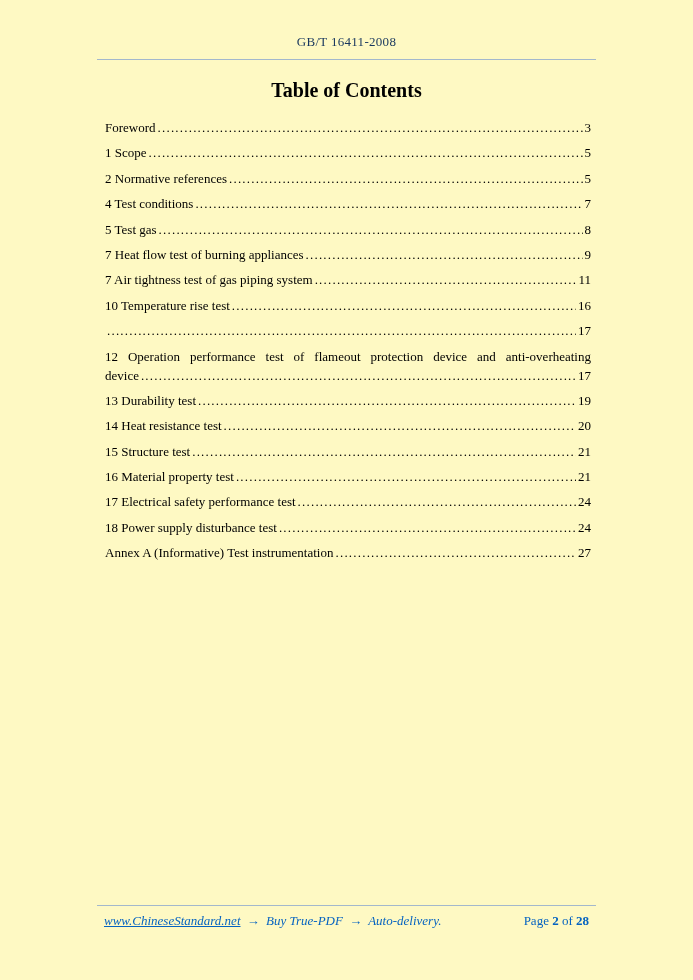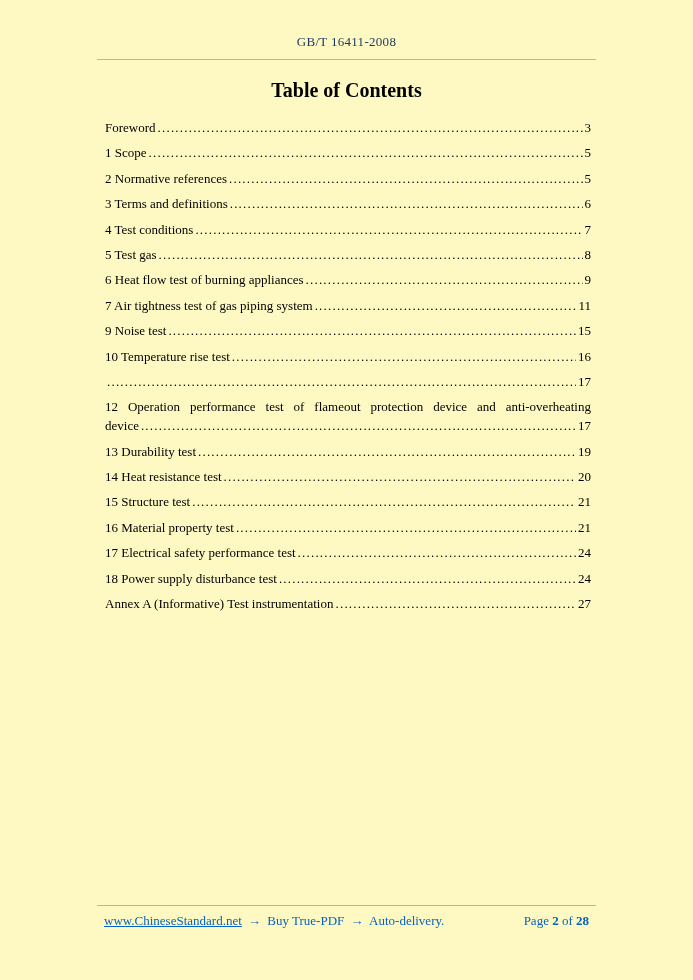--- a/index.html
+++ b/index.html
@@ -42,21 +42,21 @@
   .toc-wrap-line1 { line-height: 19px; text-align: justify; text-align-last: justify; }
 
   
   .footer { position: absolute; top: 905px; left: 97px; width: 499px; font-size: 13px; }
   .footer-rule { height: 0; border-bottom: 1px solid #a3b8cc; }
   .footer-row {
     display: flex; justify-content: space-between; align-items: baseline;
     margin-top: 7px; padding: 0 7px;
     color: #0563C1;
   }
-  .footer-left { white-space: nowrap; }
+  .footer-left { white-space: nowrap; font-style: italic; }
   .footer-link { color: #0563C1; text-decoration: underline; cursor: pointer; }
   .arrow { margin: 0 3px; }
   .footer-right { white-space: nowrap; }
   .footer-right b { font-weight: 700; }
 </style>
 </head>
 <body>
 
 <div class="page">
 
@@ -80,56 +80,46 @@
       <span class="toc-dots"></span>
       <span class="toc-page">5</span>
     </div>
 
     <div class="toc-row">
       <span class="toc-title">2 Normative references</span>
       <span class="toc-dots"></span>
       <span class="toc-page">5</span>
     </div>
 
-    <div class="toc-row">
-      <span class="toc-title">3 Terms and definitions</span>
-      <span class="toc-dots"></span>
-      <span class="toc-page">6</span>
-    </div>
 
     <div class="toc-row">
       <span class="toc-title">4 Test conditions</span>
       <span class="toc-dots"></span>
       <span class="toc-page">7</span>
     </div>
 
     <div class="toc-row">
       <span class="toc-title">5 Test gas</span>
       <span class="toc-dots"></span>
       <span class="toc-page">8</span>
     </div>
 
     <div class="toc-row">
-      <span class="toc-title">6 Heat flow test of burning appliances</span>
+      <span class="toc-title">7 Heat flow test of burning appliances</span>
       <span class="toc-dots"></span>
       <span class="toc-page">9</span>
     </div>
 
     <div class="toc-row">
       <span class="toc-title">7 Air tightness test of gas piping system</span>
       <span class="toc-dots"></span>
       <span class="toc-page">11</span>
     </div>
 
 
-    <div class="toc-row">
-      <span class="toc-title">9 Noise test</span>
-      <span class="toc-dots"></span>
-      <span class="toc-page">15</span>
-    </div>
 
     <div class="toc-row">
       <span class="toc-title">10 Temperature rise test</span>
       <span class="toc-dots"></span>
       <span class="toc-page">16</span>
     </div>
 
     <div class="toc-row">
       <span class="toc-dots"></span>
       <span class="toc-page">17</span>

